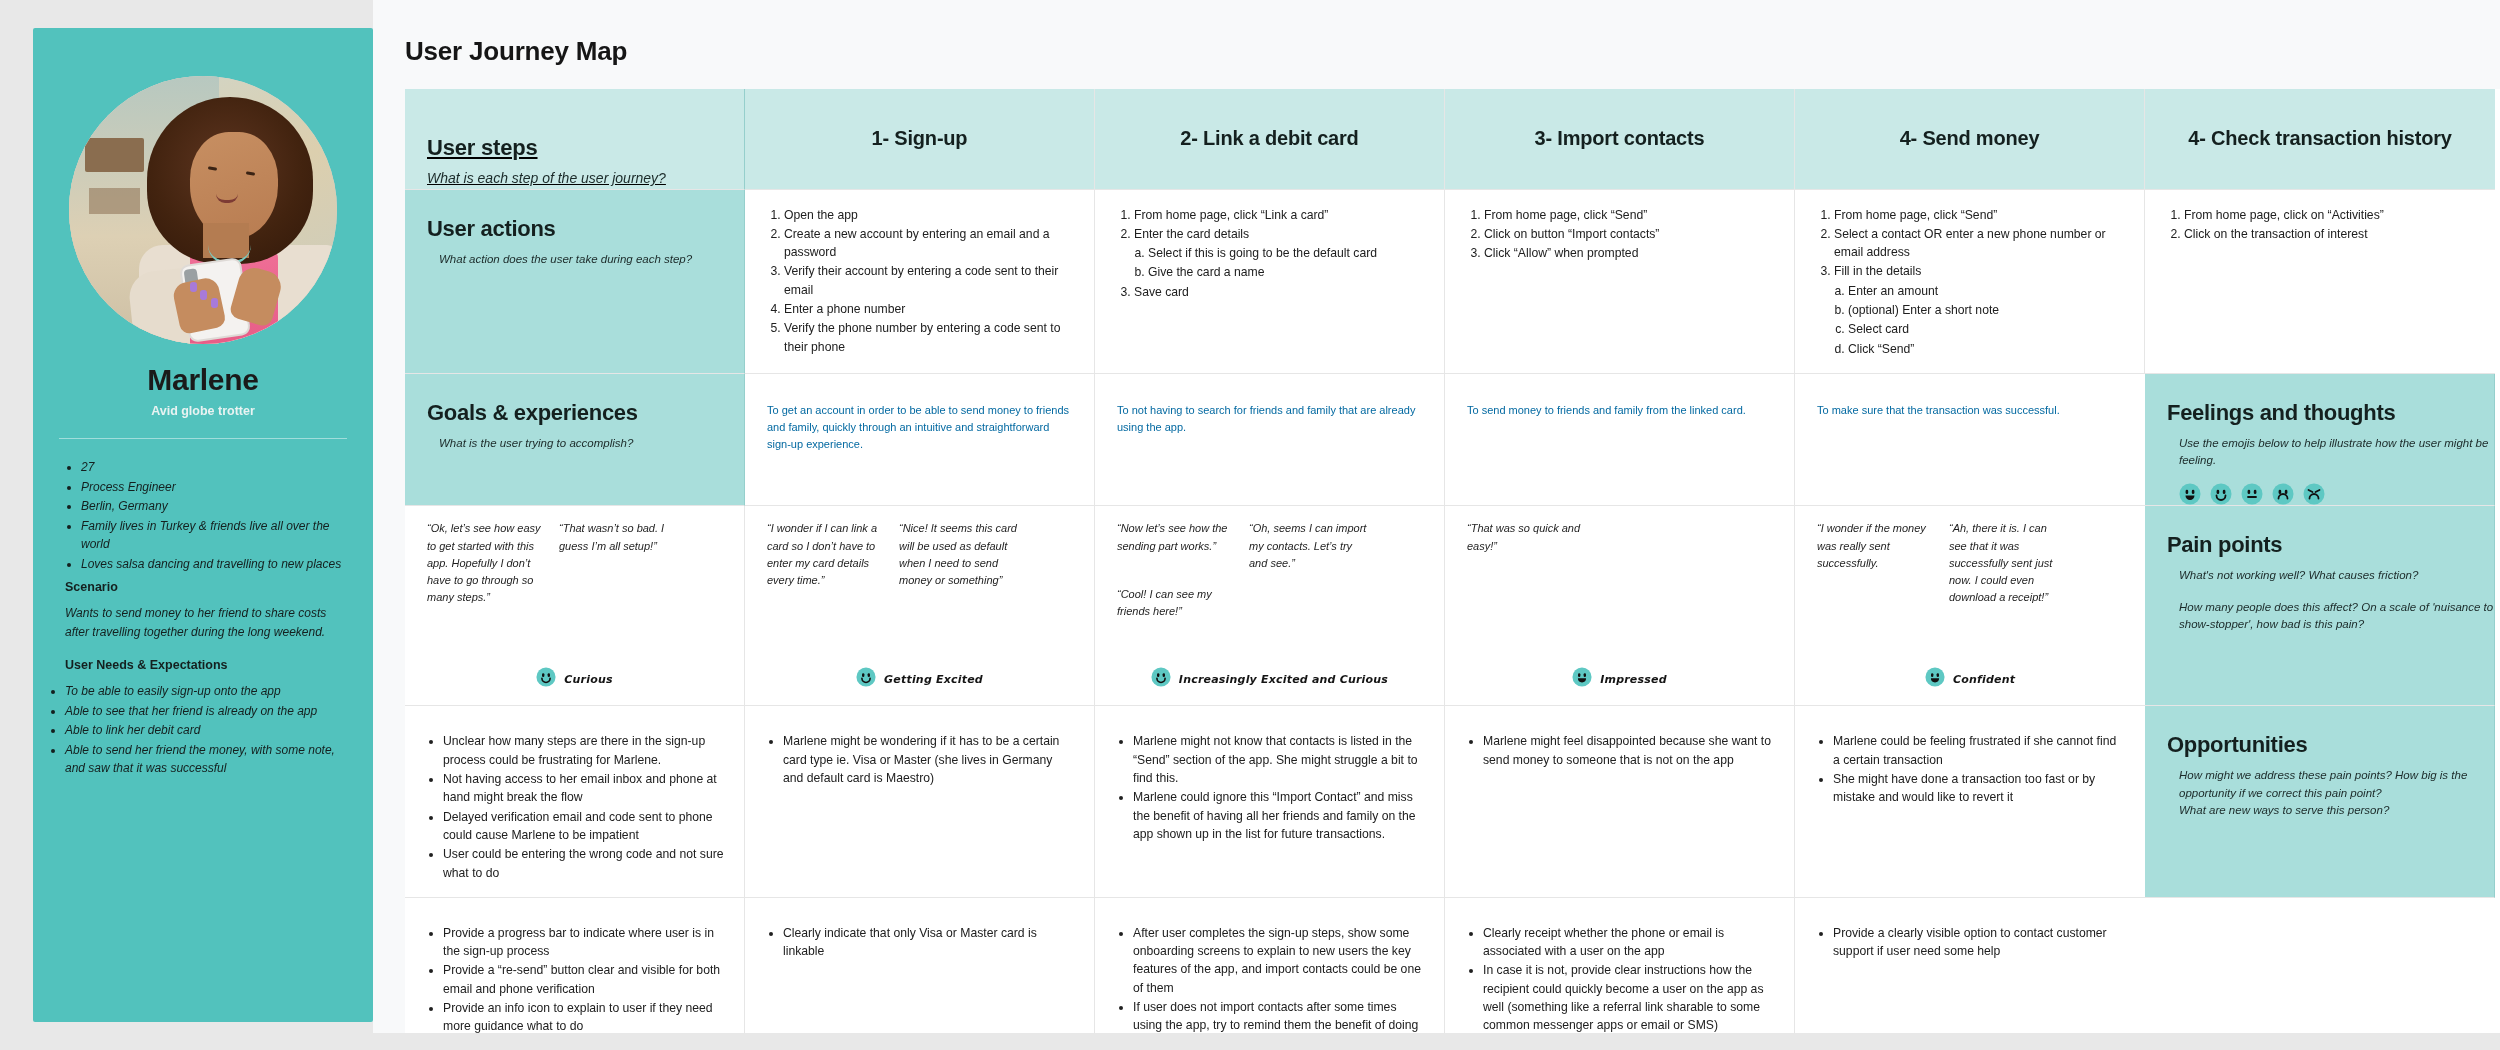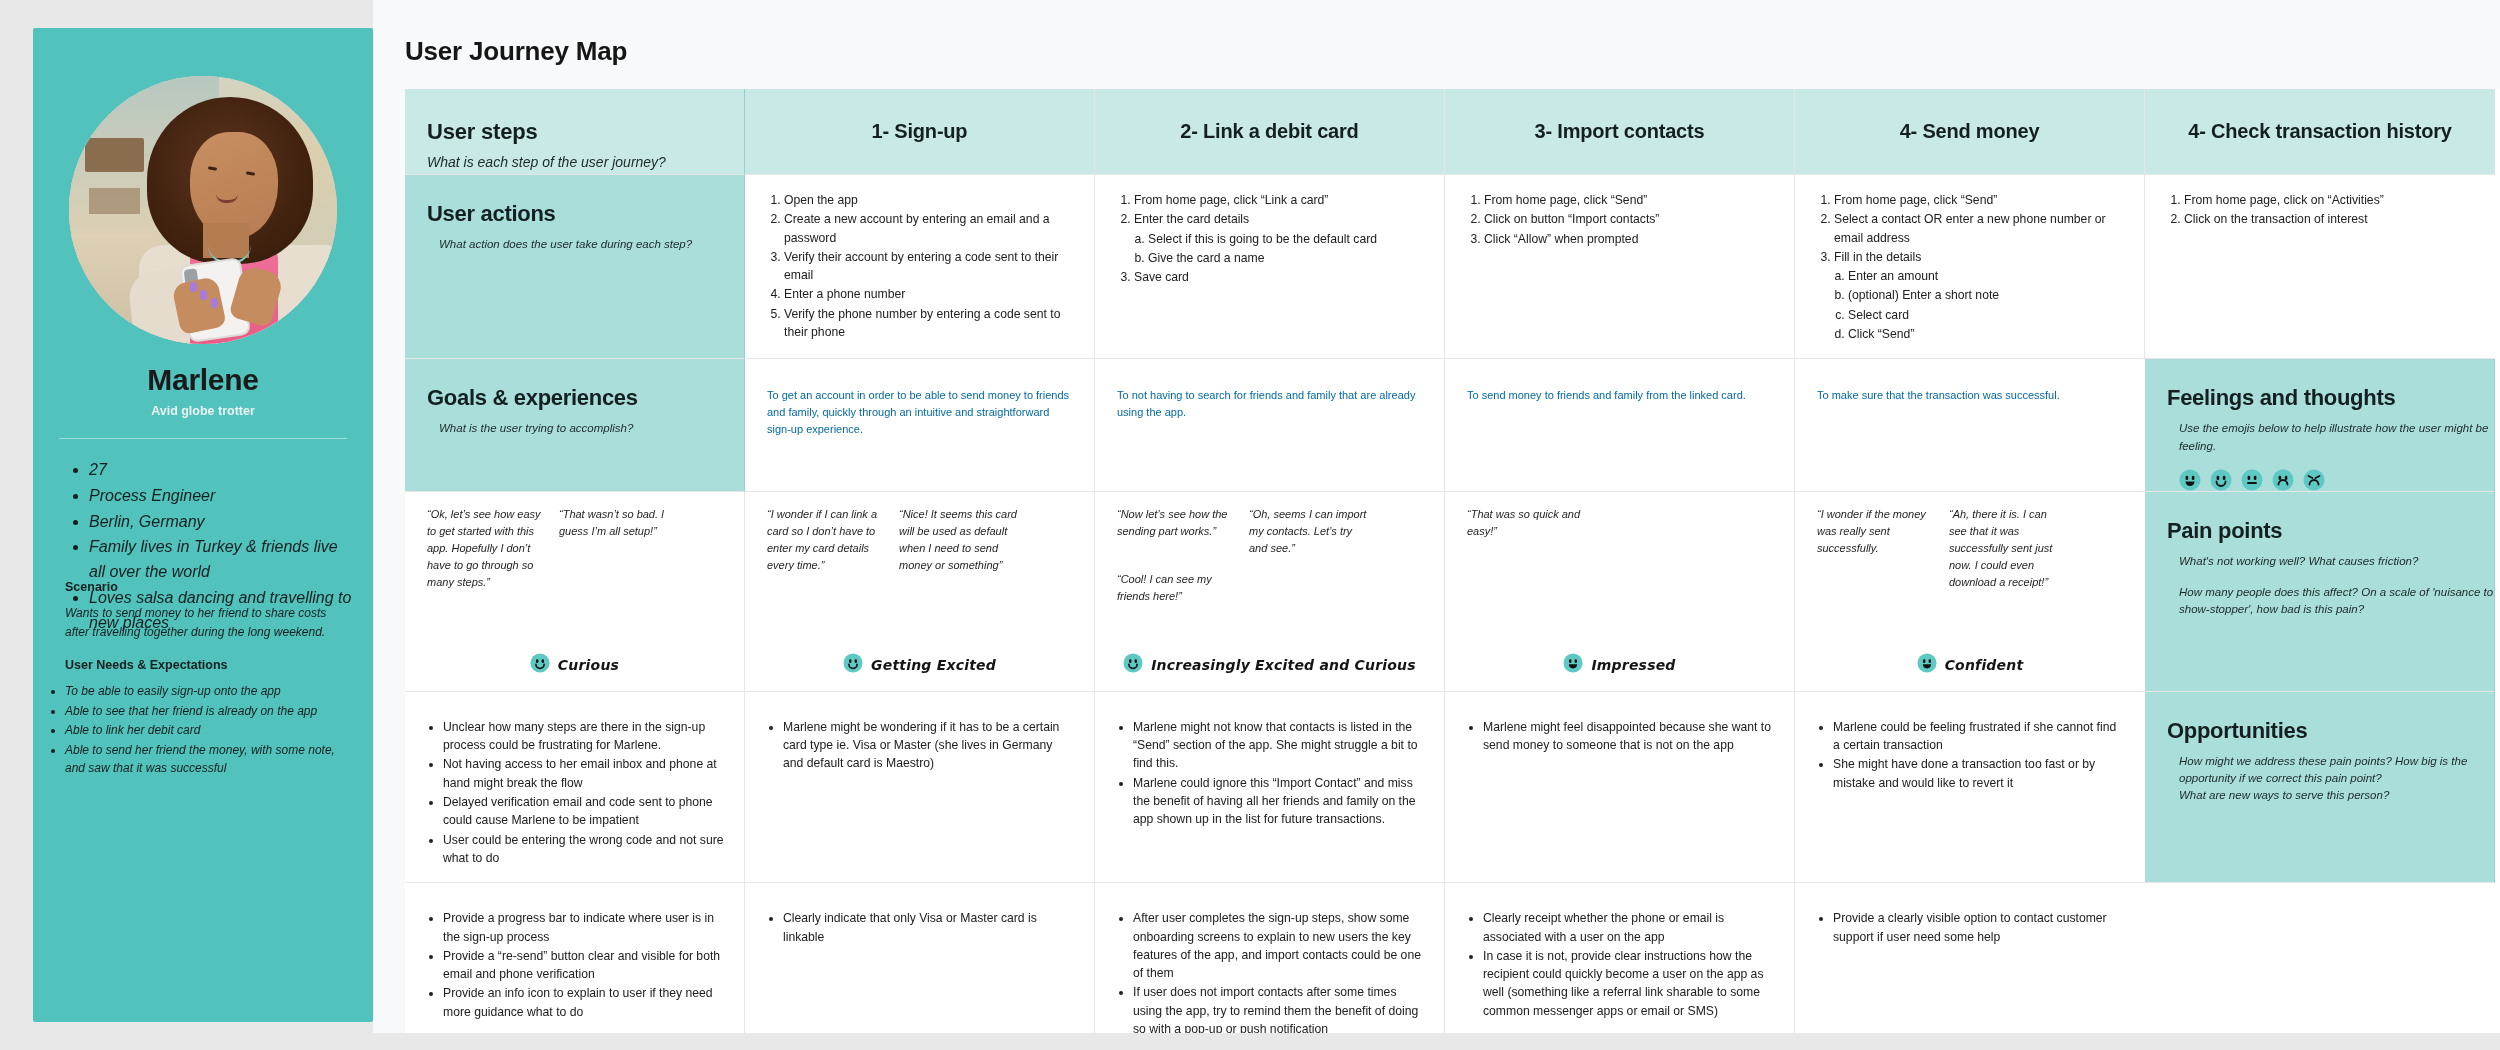--- a/index.html
+++ b/index.html
@@ -73,22 +73,22 @@
   }
   .persona-sub {
     position: absolute; top: 376px; left: 0; right: 0;
     text-align: center; font-size: 12.5px; font-weight: bold; color: #e9f3f2;
   }
   .divider {
     position: absolute; top: 410px; left: 26px; right: 26px;
     height: 1px; background: rgba(255,255,255,0.45);
   }
   .facts {
-    position: absolute; top: 430px; left: 56px; right: 18px;
-    font-style: italic; font-size: 16px; color: #14201f; line-height: 1.55;
+    position: absolute; top: 430px; left: 48px; right: 18px;
+    font-style: italic; font-size: 12px; color: #14201f; line-height: 1.55;
   }
   .facts li { margin-bottom: 1px; }
   .sec-title {
     font-size: 12.5px; font-weight: bold; color: #14201f; font-style: normal;
   }
   .scenario-block { position: absolute; top: 552px; left: 32px; right: 20px; }
   .scenario-text {
     margin-top: 10px; font-style: italic; font-size: 12px; color: #14201f; line-height: 1.55;
   }
   .needs-block { position: absolute; top: 630px; left: 32px; right: 18px; }
@@ -112,21 +112,21 @@
     display: grid;
     grid-template-columns: 340px repeat(5, 350px);
     background: #ffffff;
   }
   .cell { border-right: 1px solid #e6e6e6; border-bottom: 1px solid #e6e6e6; }
   .cell.last { border-right: none; }
   .rowlabel { background: #a9dedb; border-right: 1px solid #95cfcc; }
   .hdrcell  { background: #c9e9e7; }
 
   
-  .hdr-row-label { padding: 30px 0 0 22px; }
+  .hdr-row-label { padding: 46px 0 0 22px; text-decoration: underline; }
   .hdr-title { font-size: 22px; font-weight: bold; color: #14201f; letter-spacing: -0.2px; }
   .hdr-sub  { margin-top: 8px; margin-left: 0; font-size: 14px; font-style: italic; color: #1b2a29; line-height: 1.4; }
   .colhdr {
     display: flex; align-items: center; justify-content: center; text-align: center;
     font-size: 20px; font-weight: bold; color: #14201f; padding: 10px 18px;
     min-height: 86px; letter-spacing: -0.2px;
   }
 
   .rl-inner { padding: 26px 0 0 22px; }
   .rl-title { font-size: 22px; font-weight: bold; color: #14201f; letter-spacing: -0.3px; }
@@ -149,21 +149,21 @@
   .quote {
     font-size: 11px; font-style: italic; color: #1e1e1e; line-height: 1.55;
     max-width: 118px;
   }
   .feel-cell { position: relative; min-height: 200px; }
   .emotion-tag {
     position: absolute; bottom: 14px; left: 0; right: 0;
     display: flex; align-items: center; justify-content: center; gap: 8px;
   }
   .emotion-label {
-    font-size: 14px; color: #151515; font-style: italic; font-weight: bold;
+    font-size: 11px; color: #151515; font-style: italic; font-weight: bold;
     letter-spacing: .2px; font-family: "DejaVu Sans", sans-serif;
   }
 </style>
 </head>
 <body>
 
 <div id="root">
 
   <div class="sidebar">
     <div class="avatar-wrap">

